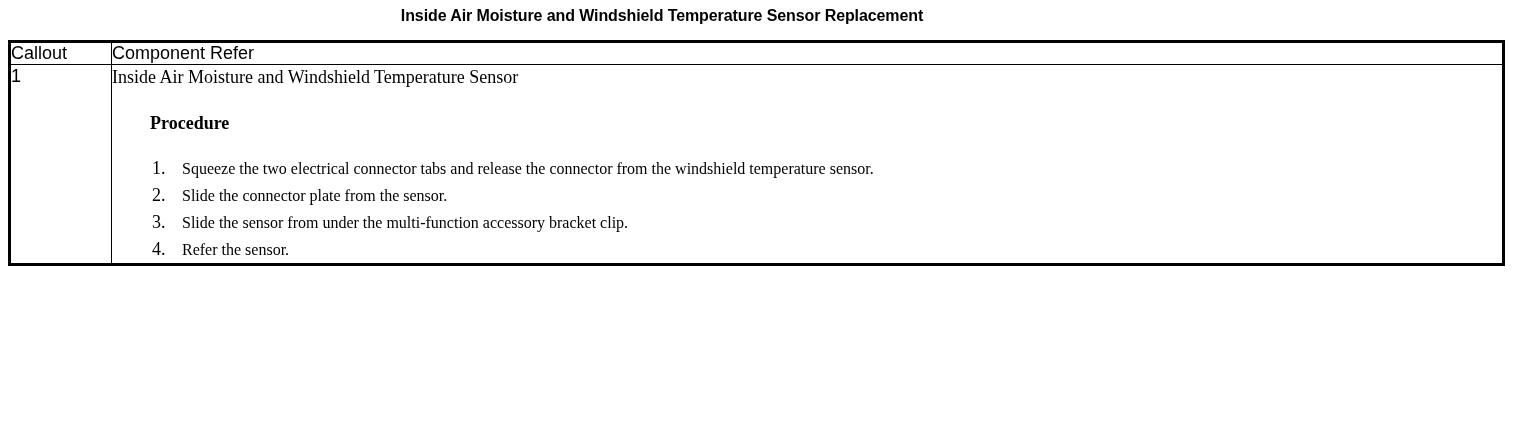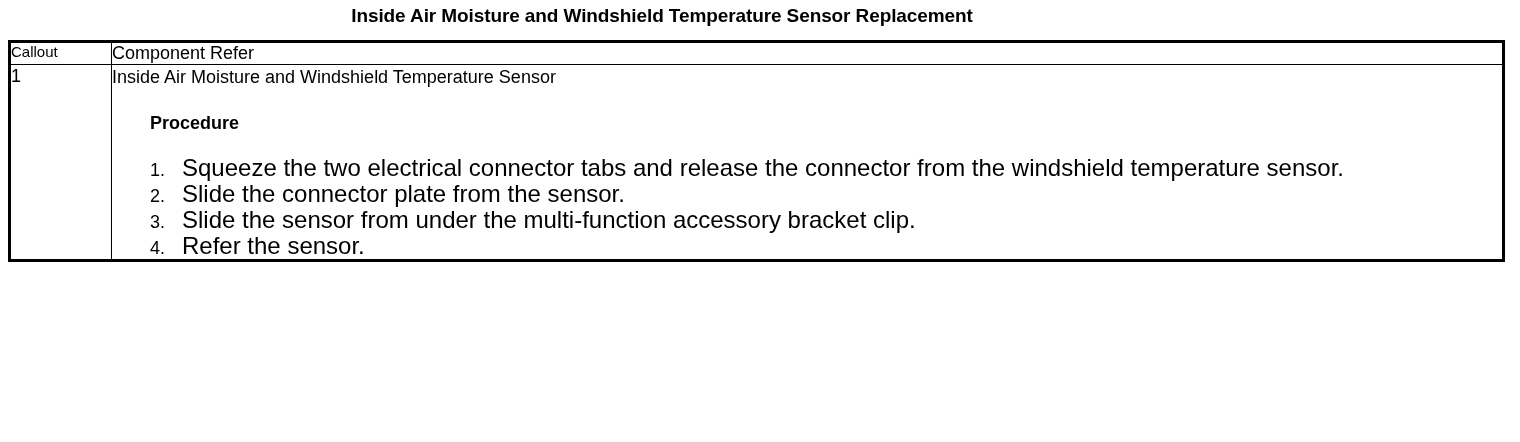--- a/index.html
+++ b/index.html
@@ -21,21 +21,21 @@
     height: 442px;
   }
 
   
   .doc-title {
     position: absolute;
     top: 4px;
     left: 0;
     width: 1324px;
     text-align: center;
-    font-size: 19px;
+    font-size: 16px;
     font-weight: bold;
     letter-spacing: -0.1px;
     line-height: 24px;
     white-space: nowrap;
   }
 
   
   .proc-table {
     position: absolute;
     top: 40px;
@@ -51,21 +51,21 @@
     vertical-align: top;
     font-weight: normal;
     text-align: left;
   }
 
   .col-callout { width: 102px; }
 
   
   .hdr-callout {
     text-align: center;
-    font-size: 15px;
+    font-size: 18px;
     font-weight: bold;
     padding: 9px 0 10px 0;
     margin-top: 21px;
   }
   .hdr-component {
     text-align: center;
     font-size: 18px;
     font-weight: bold;
     padding: 9px 0 10px 0;
   }
@@ -90,41 +90,42 @@
   .callout-num {
     text-align: center;
     vertical-align: middle;
     font-size: 18px;
     line-height: 22px;
   }
 
   
   .component-cell {
     padding: 7px 0 6px 6px;
+    font-family: Liberation Serif, serif;
   }
   .component-name {
     font-size: 18px;
     line-height: 24px;
     padding-bottom: 22px;
   }
   .sub-heading {
     font-size: 18px;
     font-weight: bold;
     line-height: 24px;
     margin-left: 38px;
     padding-bottom: 20px;
   }
   ol.steps {
     margin: 0;
     padding: 0 0 0 58px;
     list-style-position: outside;
     list-style-type: decimal;
   }
   ol.steps li {
-    font-size: 24px;
+    font-size: 16px;
     line-height: 26px;
     padding-left: 12px;
     white-space: nowrap;
   }
   ol.steps li::marker {
     font-size: 18px;
   }
 </style>
 </head>
 <body>

